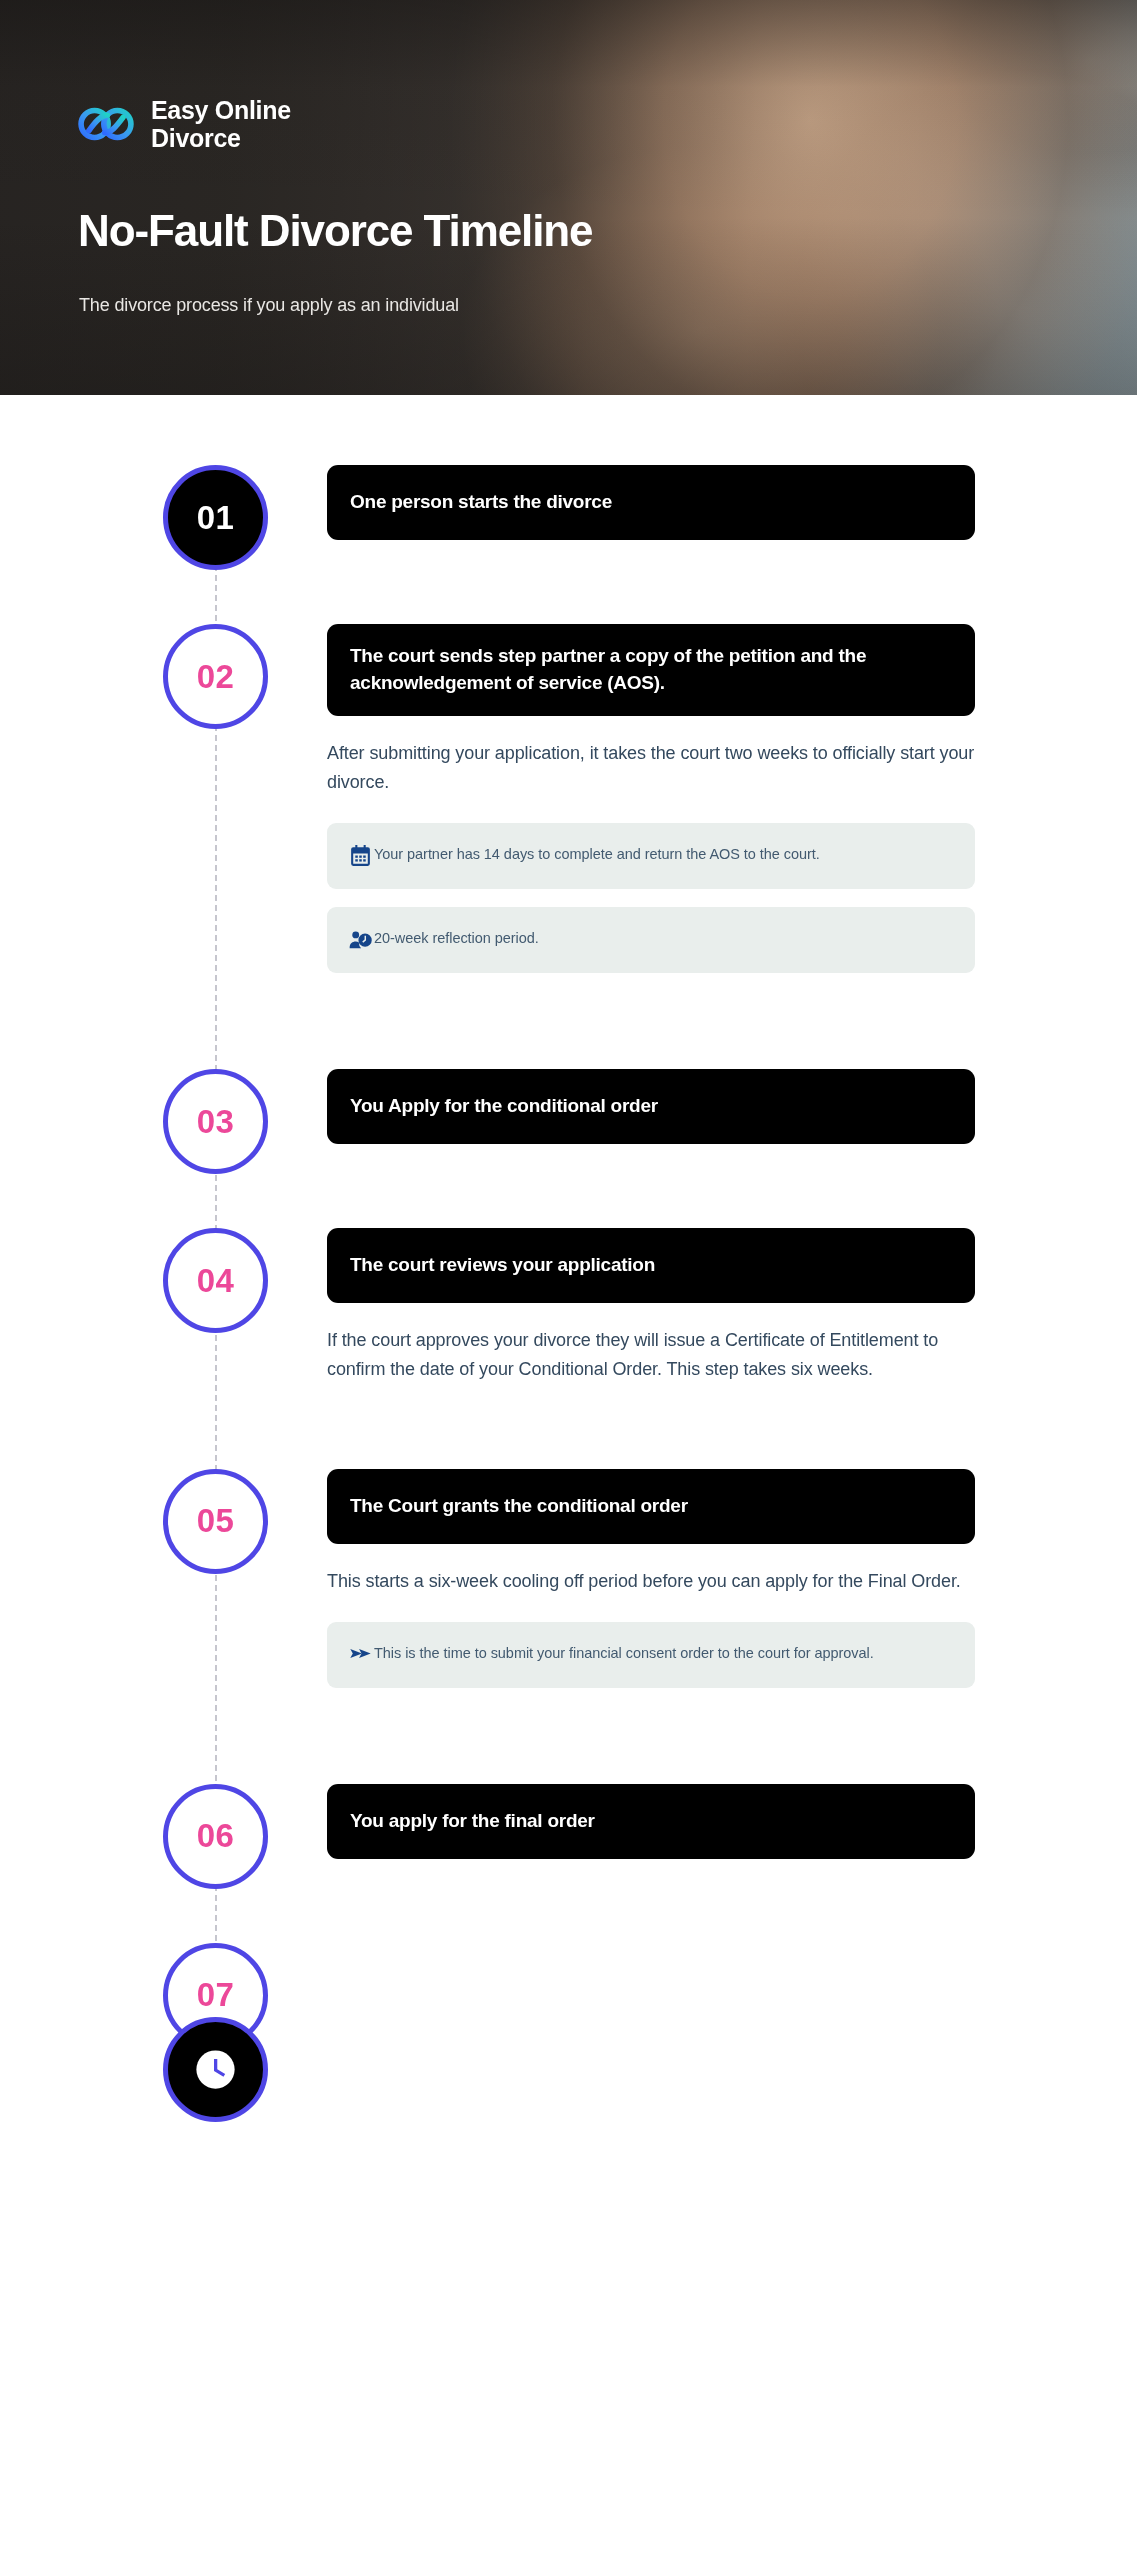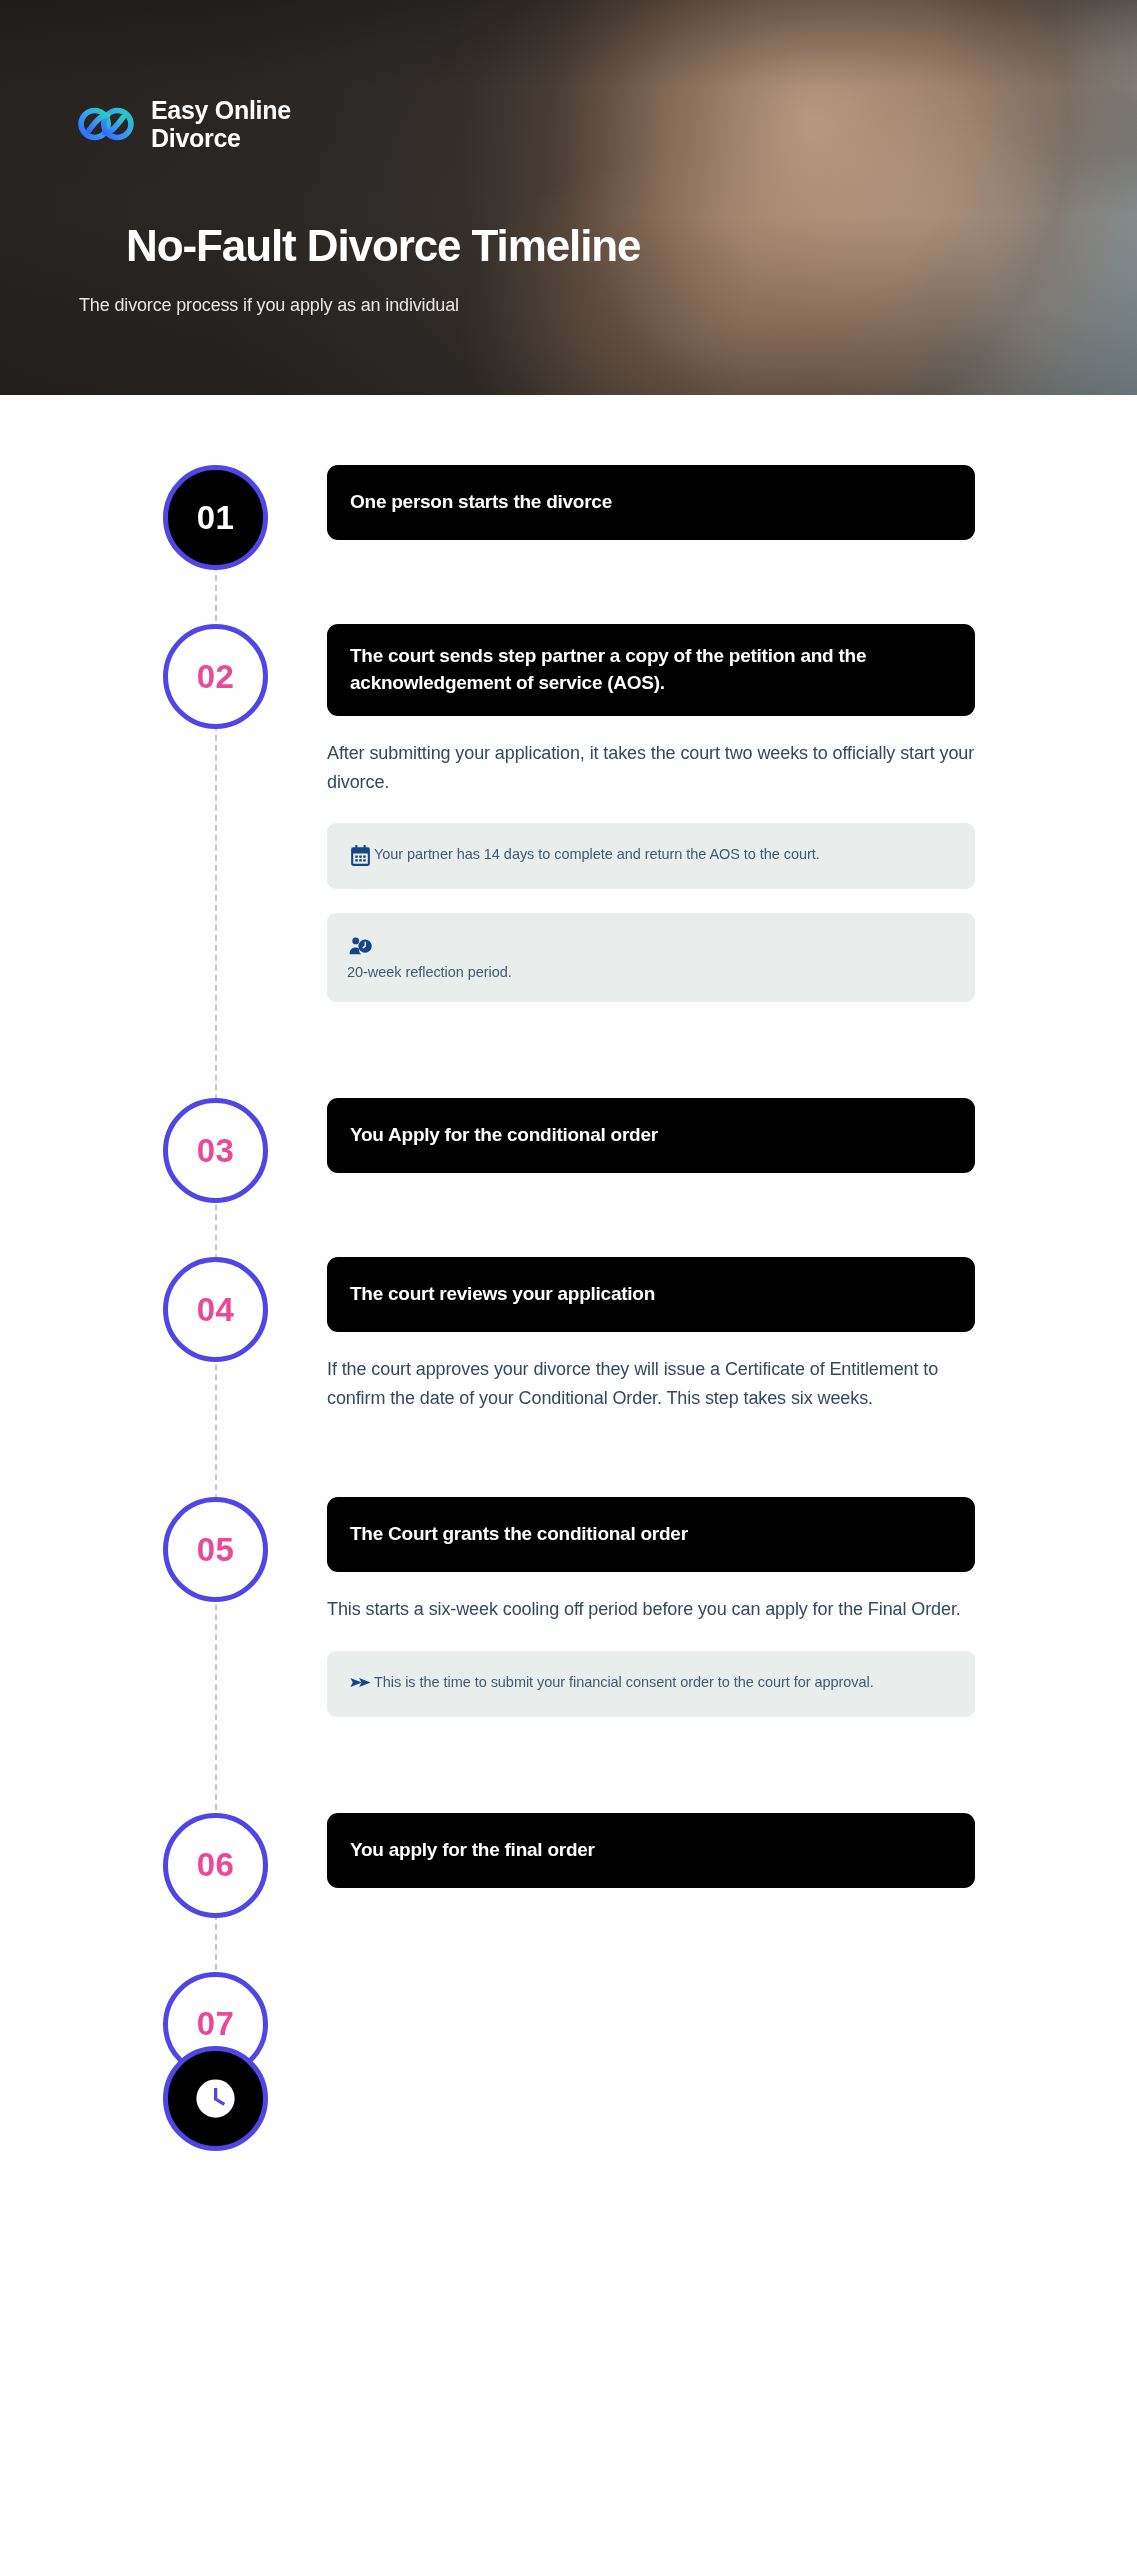--- a/index.html
+++ b/index.html
@@ -74,27 +74,26 @@
     font-size: 25px;
     font-weight: bold;
     line-height: 1.12;
     letter-spacing: -0.3px;
     white-space: pre-line;
   }
 
   .hero-title {
     position: absolute;
     left: 0;
-    top: 222px;
+    top: 207px;
     color: #ffffff;
     font-size: 44px;
     font-weight: bold;
     letter-spacing: -1.1px;
     line-height: 1.1;
-    margin-left: 48px;
   }
   .hero-sub {
     position: absolute;
     left: 1px;
     top: 295px;
     color: #e9e7e4;
     font-size: 18px;
     font-weight: normal;
     letter-spacing: -0.15px;
   }
@@ -183,21 +182,21 @@
 
   .note {
     display: flex;
     align-items: flex-start;
     gap: 1px;
     background: #e9eeec;
     border-radius: 9px;
     padding: 18px 20px;
     min-height: 66px;
   }
-  .note + .note { margin-top: 24px; flex-direction: column; }
+  .note + .note { margin-top: 18px; }
   .note-icon {
     flex: 0 0 auto;
     width: 26px;
     height: 26px;
     display: flex;
     align-items: center;
     justify-content: center;
     margin-top: 1px;
   }
   .note-icon svg { width: 25px; height: 25px; display: block; }

